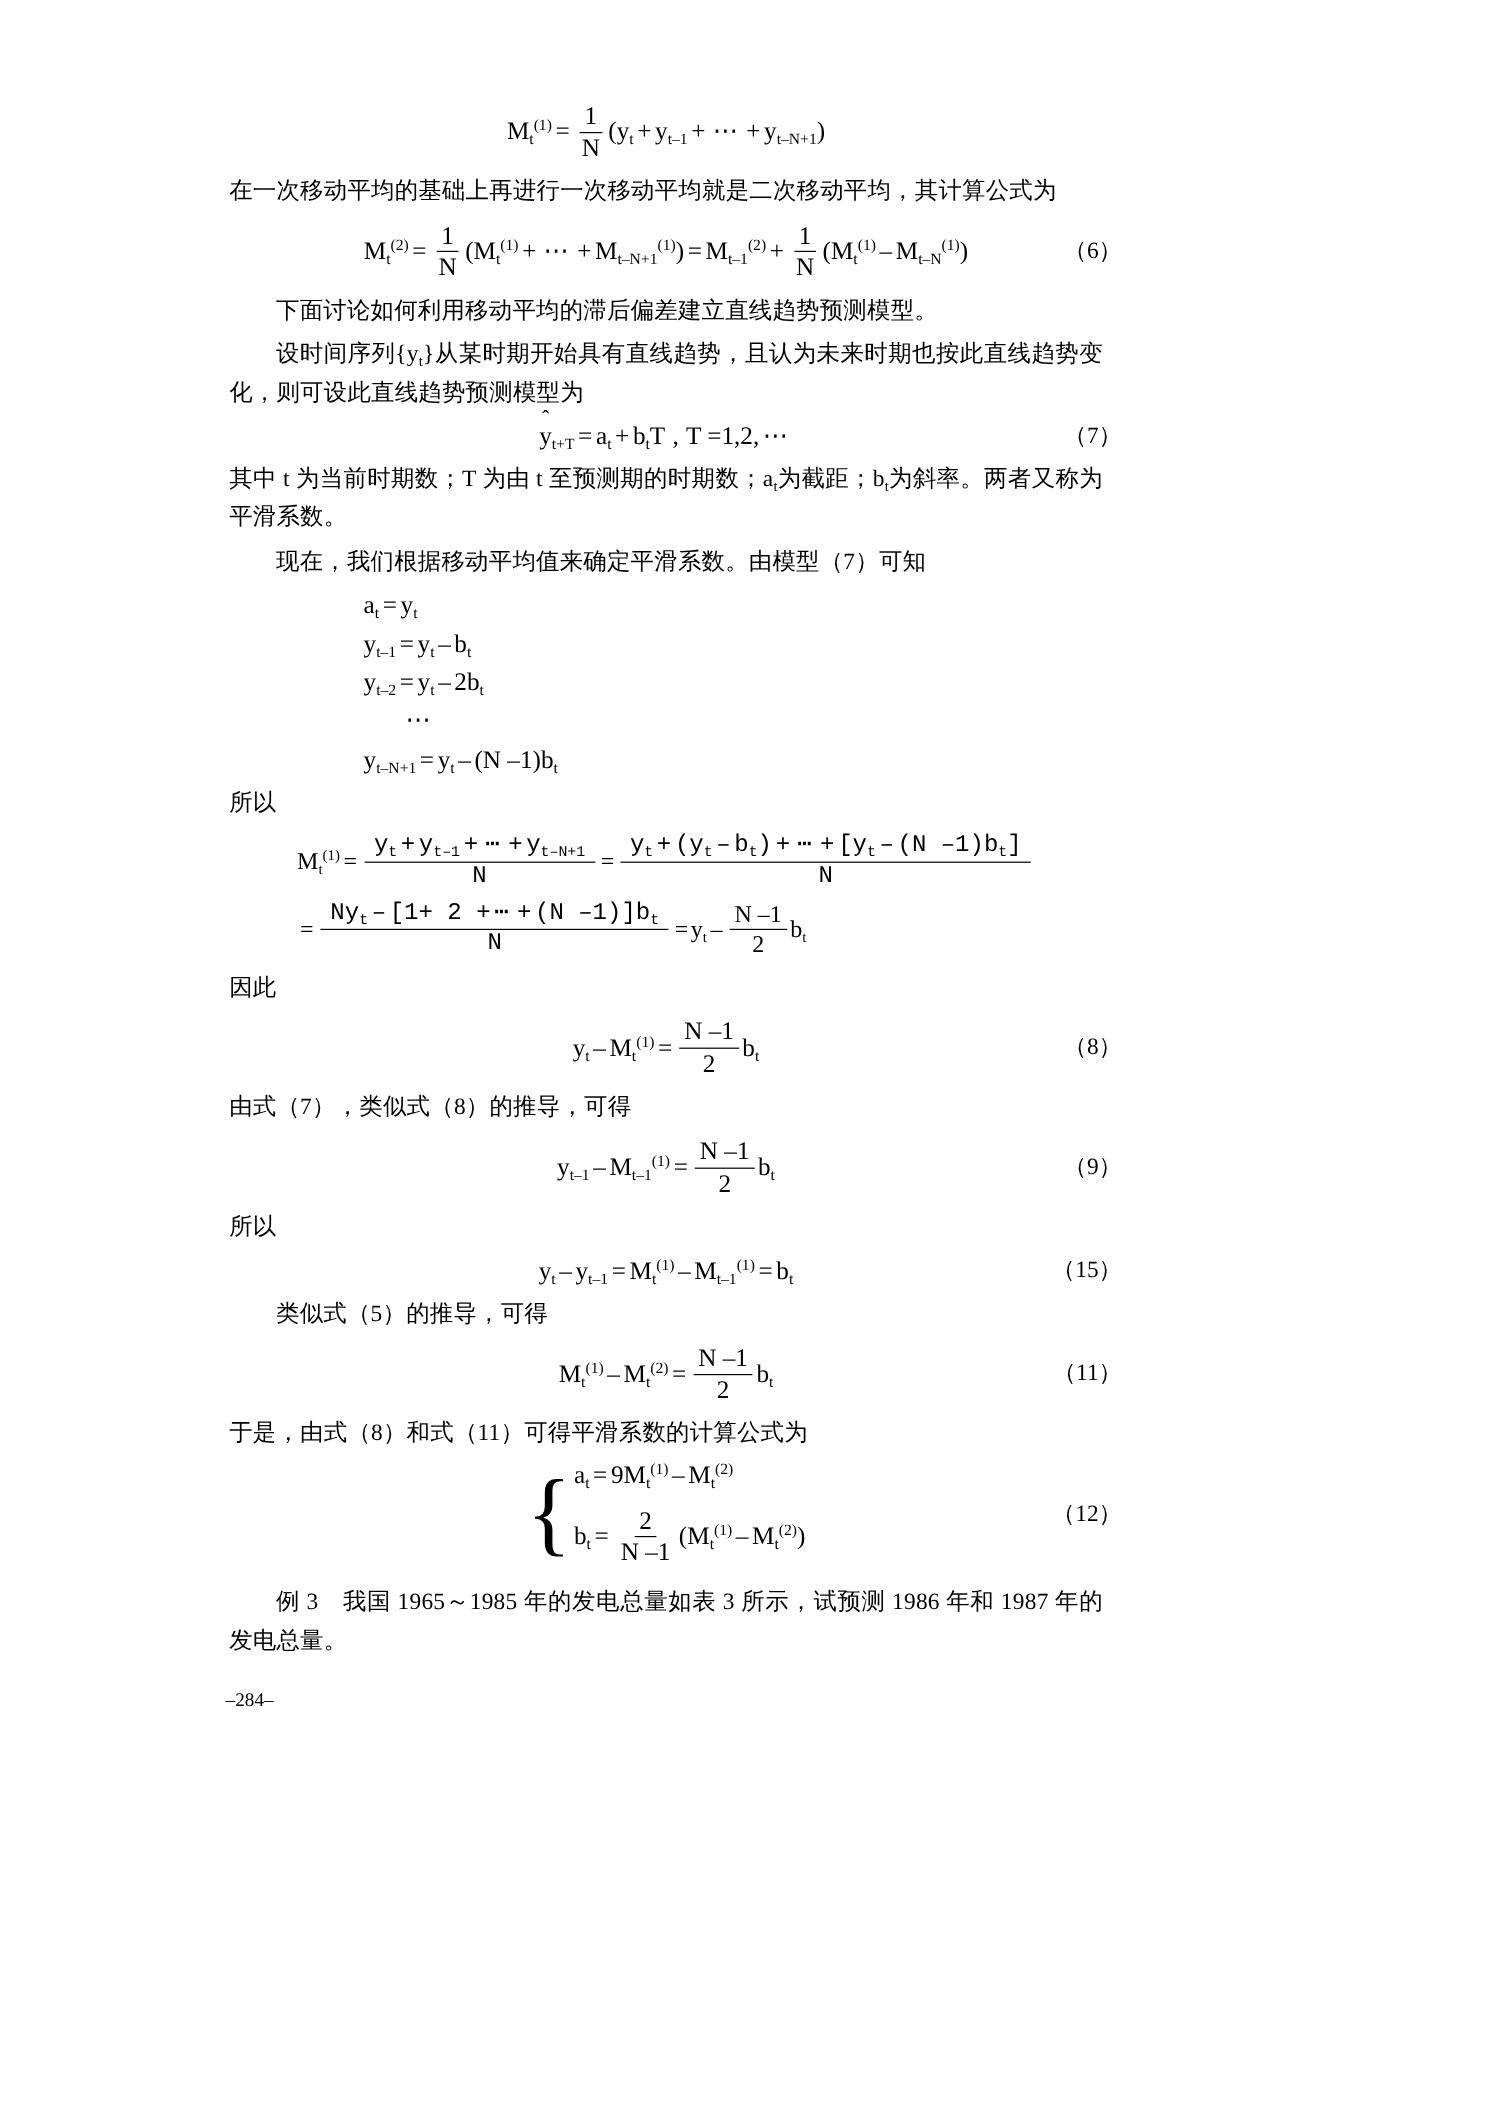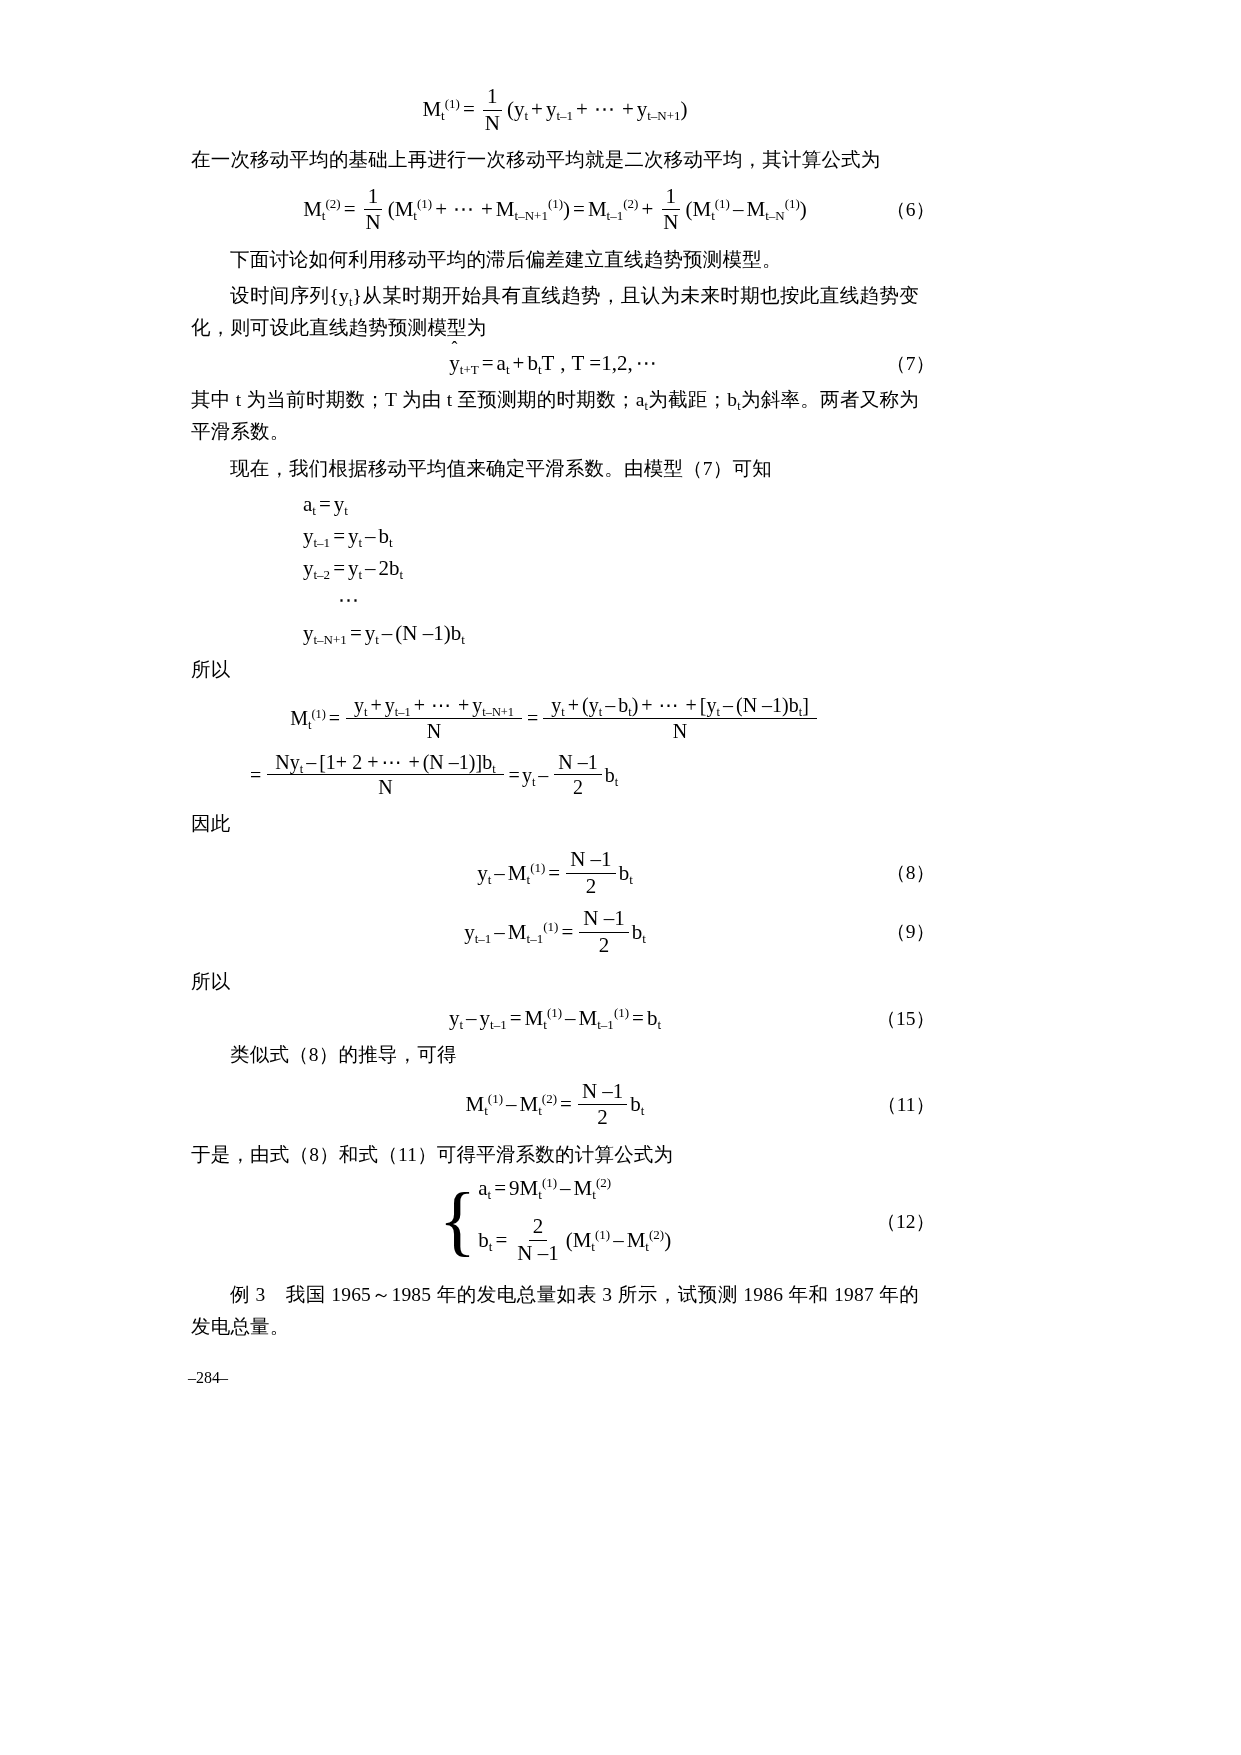--- a/index.html
+++ b/index.html
@@ -70,21 +70,21 @@
   }
   .frac > .num {
     padding: 0 4px 1px 4px;
     border-bottom: 1.3px solid #000;
     line-height: 1.12;
   }
   .frac > .den {
     padding: 1px 4px 0 4px;
     line-height: 1.12;
   }
-  .frac.wide > .num, .frac.wide > .den { padding-left: 8px; padding-right: 8px; }
+  .frac.wide > .num, .frac.wide > .den { padding-left: 8px; padding-right: 8px; font-family: Liberation Mono, monospace; }
 
   
   .eqtag {
     position: absolute;
     right: 0;
     top: 50%;
     transform: translateY(-50%);
     font-size: 19.5px;
     font-family: "Liberation Serif", "DejaVu Serif", serif;
   }
@@ -296,20 +296,21 @@
       <span class="m"><span>M</span><sub>t</sub><sup>(1)</sup></span>
       <span class="op">=</span>
       <span class="frac">
         <span class="num">N –1</span>
         <span class="den">2</span>
       </span>
       <span class="m"><span>b</span><sub>t</sub></span>
       <span class="eqtag">（8）</span>
     </div>
 
+    <p class="para">由式（7），类似式（8）的推导，可得</p>
 
     <div class="mathline c eqwrap">
       <span class="m"><span>y</span><sub>t–1</sub></span>
       <span class="op">–</span>
       <span class="m"><span>M</span><sub>t–1</sub><sup>(1)</sup></span>
       <span class="op">=</span>
       <span class="frac">
         <span class="num">N –1</span>
         <span class="den">2</span>
       </span>
@@ -325,21 +326,21 @@
       <span class="m"><span>y</span><sub>t–1</sub></span>
       <span class="op">=</span>
       <span class="m"><span>M</span><sub>t</sub><sup>(1)</sup></span>
       <span class="op">–</span>
       <span class="m"><span>M</span><sub>t–1</sub><sup>(1)</sup></span>
       <span class="op">=</span>
       <span class="m"><span>b</span><sub>t</sub></span>
       <span class="eqtag">（15）</span>
     </div>
 
-    <p class="para indent">类似式（8）的推导，可得</p>
+    <p class="para indent">类似式（5）的推导，可得</p>
 
     <div class="mathline c eqwrap">
       <span class="m"><span>M</span><sub>t</sub><sup>(1)</sup></span>
       <span class="op">–</span>
       <span class="m"><span>M</span><sub>t</sub><sup>(2)</sup></span>
       <span class="op">=</span>
       <span class="frac">
         <span class="num">N –1</span>
         <span class="den">2</span>
       </span>

